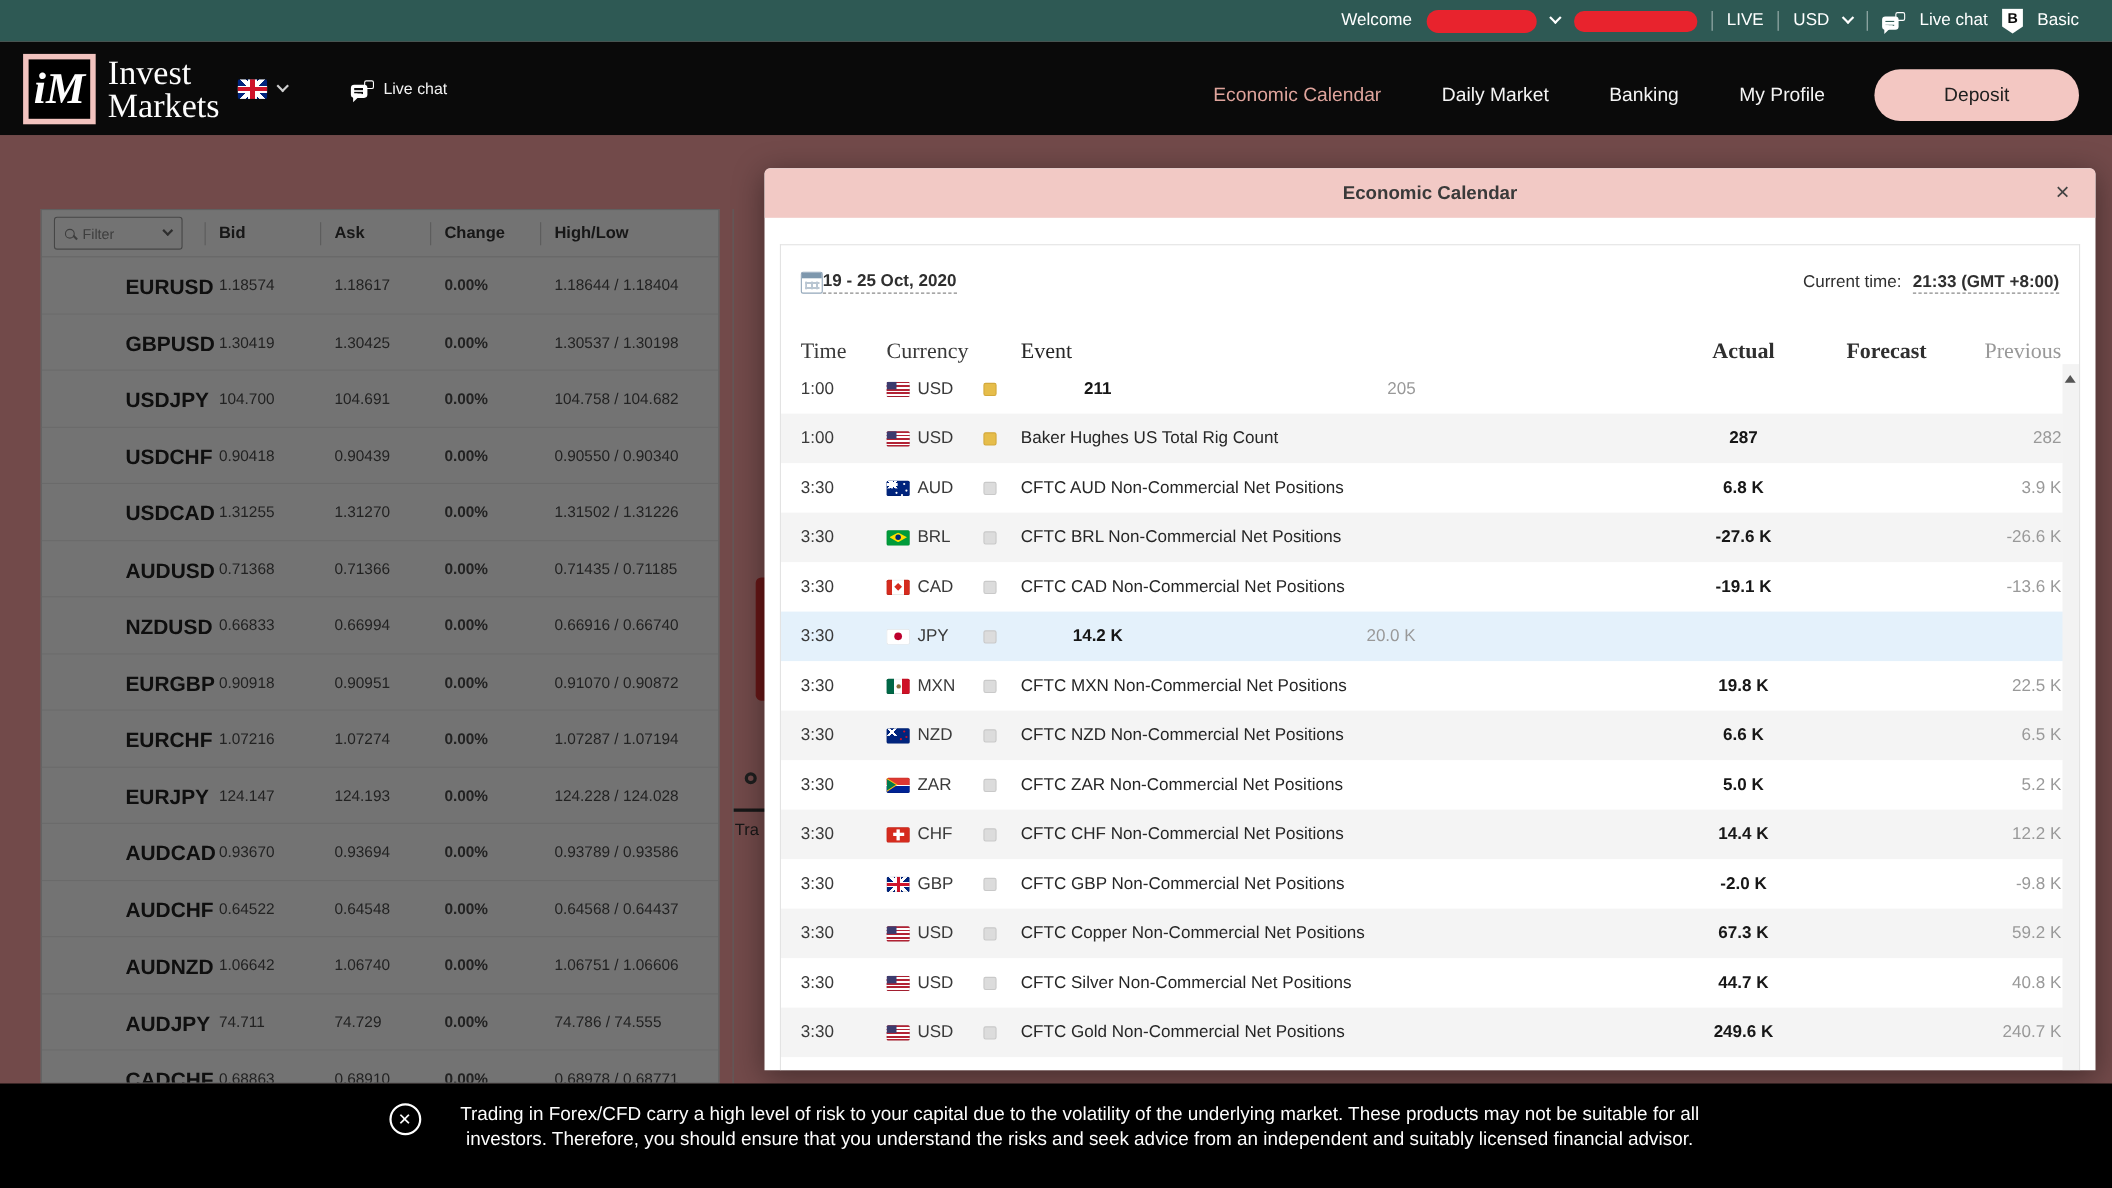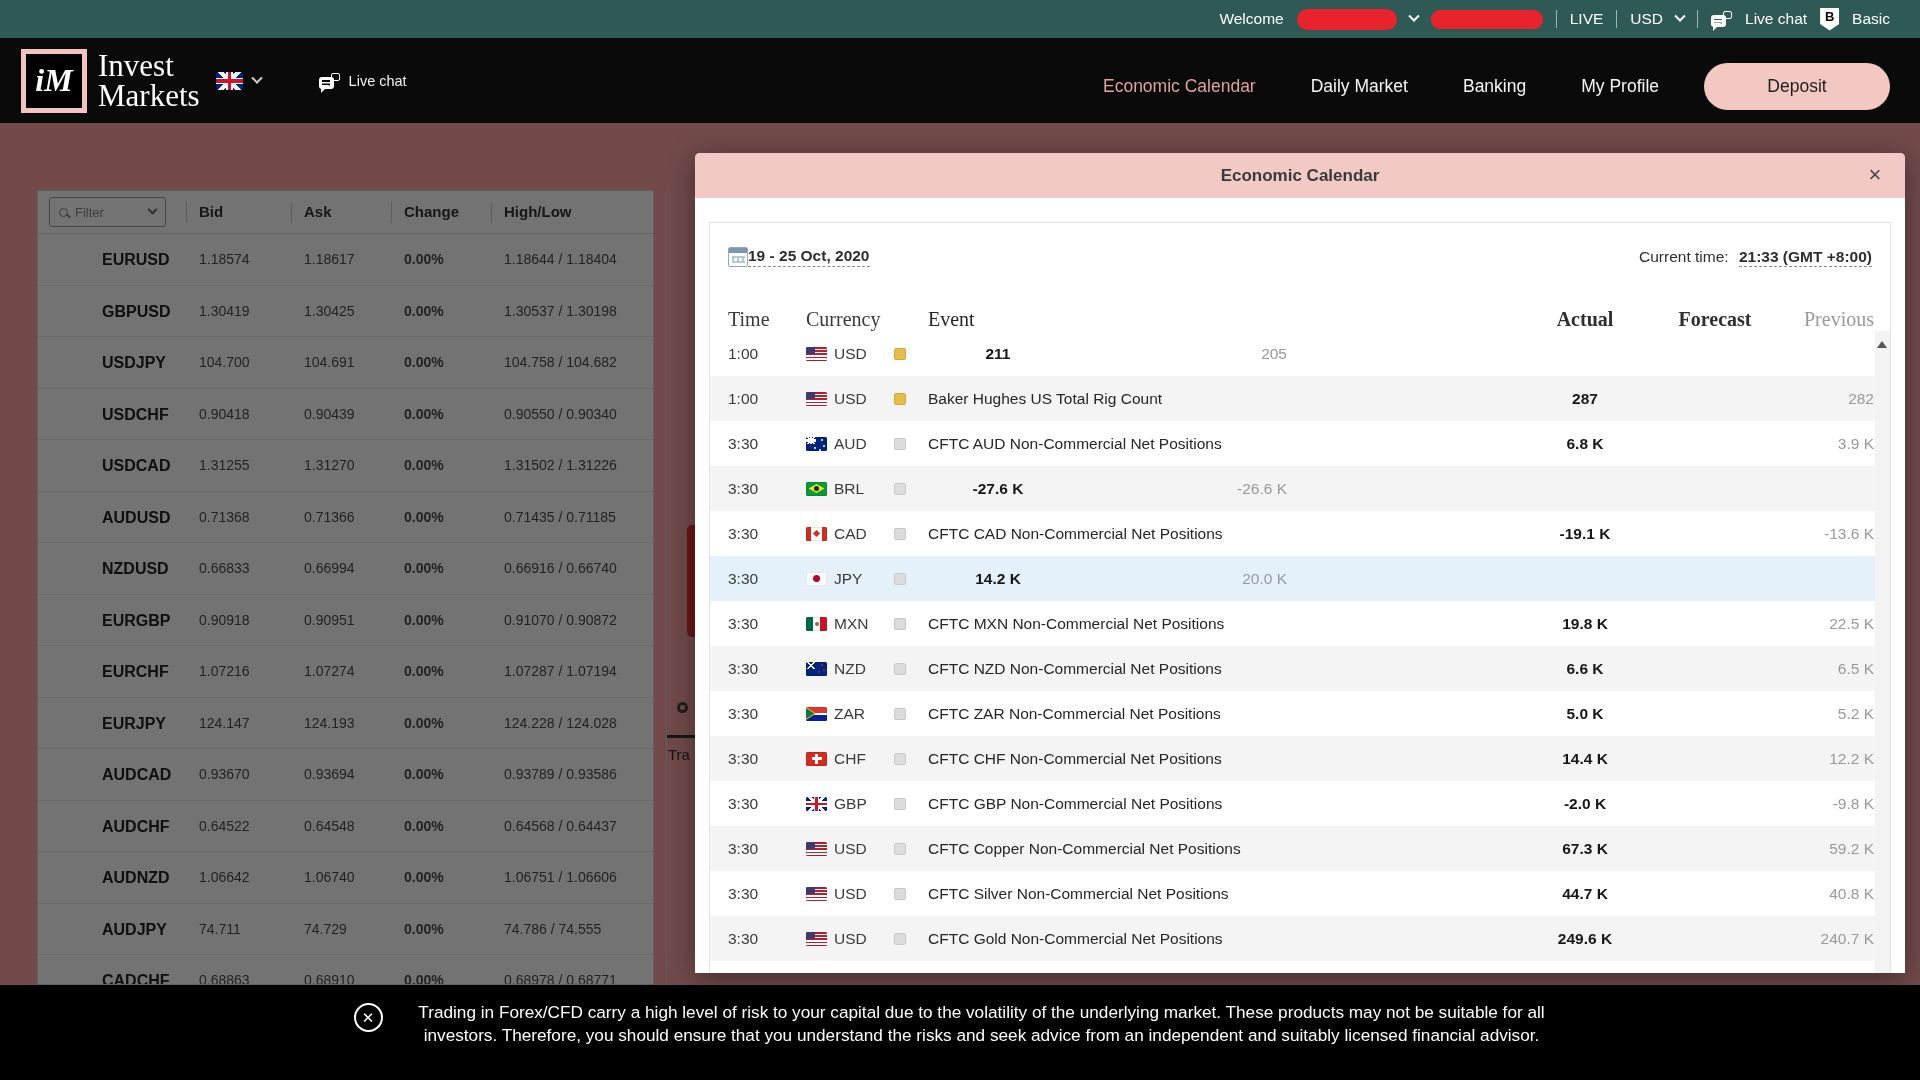--- a/index.html
+++ b/index.html
@@ -28,21 +28,21 @@
     clip-path:polygon(0 0,100% 0,100% 72%,50% 100%,0 72%);
     display:flex; align-items:flex-start; justify-content:center; }
   .shield b { color:#0b0b0b; font-size:13px; line-height:17px; font-weight:700; }
 
   
   .appheader { position:absolute; left:0; top:38px; width:1920px; height:85px; background:#0A0A0A;
     display:flex; align-items:center; padding:0 30px 0 21px; color:#fff; z-index:10; }
   .logo-box { width:66px; height:64px; border:5px solid #F2C3BF; background:#000;
     display:flex; align-items:center; justify-content:center; flex:none; }
   .logo-box span { font-family:"Liberation Serif", serif; font-style:italic; font-weight:700;
-    font-size:32px; color:#fff; }
+    font-size:40px; color:#fff; }
   .brand { margin-left:11px; font-family:"Liberation Serif", serif; font-size:31px; line-height:30px; color:#fdfdfd; }
   .lang { display:flex; align-items:center; gap:10px; margin-left:16px; }
   .hdr-chat { display:flex; align-items:center; gap:9px; margin-left:58px; font-size:14.5px; color:#f2f2f2; }
   .hdr-chat .chaticon .bubble::before { background:#0a0a0a; box-shadow:0 3.5px 0 #0a0a0a; }
   .mainnav { margin-left:auto; display:flex; align-items:center; gap:55px; font-size:17.5px; margin-top:12px; }
   .mainnav .navlink { color:#f5f5f5; cursor:pointer; }
   .mainnav .navlink.active { color:#DFA49C; }
   .deposit-btn { margin-left:45px; margin-top:12px; width:186px; height:47px; border-radius:26px;
     background:#F3C7C2; color:#1f1f1f; font-size:17.5px; display:flex; align-items:center; justify-content:center;
     cursor:pointer; }
@@ -102,21 +102,21 @@
   .wl-vline { position:absolute; top:11px; width:1px; height:21px; background:#c9c9c9; }
   .filterbox { position:absolute; left:11px; top:6px; width:117px; height:30px; border:1px solid #9b9b9b;
     border-radius:3px; display:flex; align-items:center; padding:0 9px; gap:7px; cursor:pointer; }
   .filterbox .ftext { color:#8a8a8a; font-size:13px; font-weight:400; }
   .mag { position:relative; width:9px; height:9px; border:1.5px solid #8a8a8a; border-radius:50%; flex:none; }
   .mag::after { content:''; position:absolute; width:5px; height:1.5px; background:#8a8a8a;
     transform:rotate(45deg); right:-4px; bottom:-1px; }
   .filterbox .chev { margin-left:auto; color:#666; width:7px; height:7px; }
   .wl-row { position:relative; height:51.5px; border-bottom:1px solid #ececec; font-size:14px; color:#4c4c4c; cursor:pointer; }
   .wl-row span { position:absolute; top:17px; }
-  .wl-sym { left:64px; font-weight:700; color:#222; font-size:16px; }
+  .wl-sym { left:76px; font-weight:700; color:#222; font-size:19px; }
   .wl-bid { left:161px; } .wl-ask { left:266px; } .wl-change { left:366px;font-weight:bold; } .wl-hl { left:466px; }
 
   
   .midpanel { position:absolute; left:666px; top:190px; width:60px; height:795px; border-left:1px solid #cfcfcf; z-index:1; }
   .mid-redbtn { position:absolute; left:20px; top:335px; width:28px; height:112px; border-radius:5px; background:#E23434; }
   .mid-dot { position:absolute; left:10px; top:512px; width:11px; height:11px; border:3px solid #444; border-radius:50%; }
   .mid-tabline { position:absolute; left:0px; top:545px; width:36px; height:3px; background:#333; }
   .mid-tab { position:absolute; left:1px; top:556px; font-size:15px; color:#333; }
 
   
@@ -424,20 +424,21 @@
           </div>
           <div class="cal-row alt">
             <span class="c-time">3:30</span>
             <span class="c-cur">
               <span class="flag flag-br"></span>
               <span>BRL</span>
             </span>
             <span class="c-imp">
               <span class="imp imp-gray"></span>
             </span>
+            <span class="c-event">CFTC BRL Non-Commercial Net Positions</span>
             <span class="c-actual">-27.6 K</span>
             <span class="c-forecast"></span>
             <span class="c-prev">-26.6 K</span>
           </div>
           <div class="cal-row">
             <span class="c-time">3:30</span>
             <span class="c-cur">
               <span class="flag flag-ca"></span>
               <span>CAD</span>
             </span>

